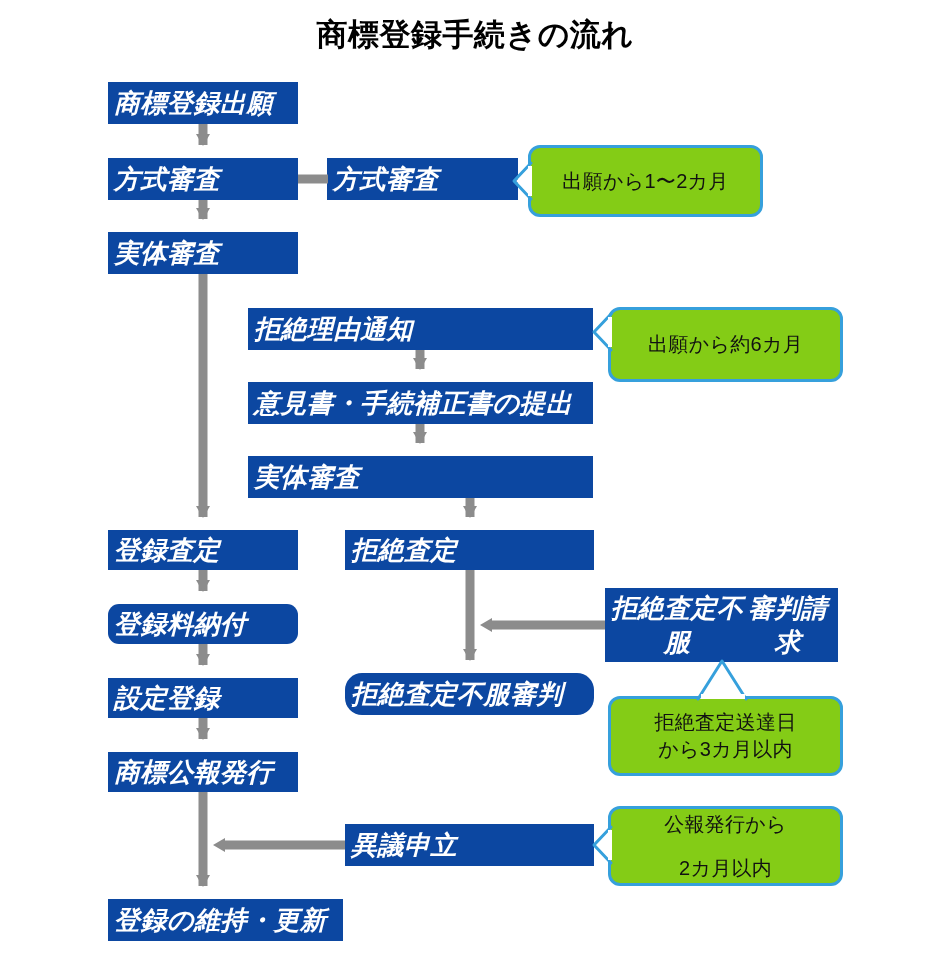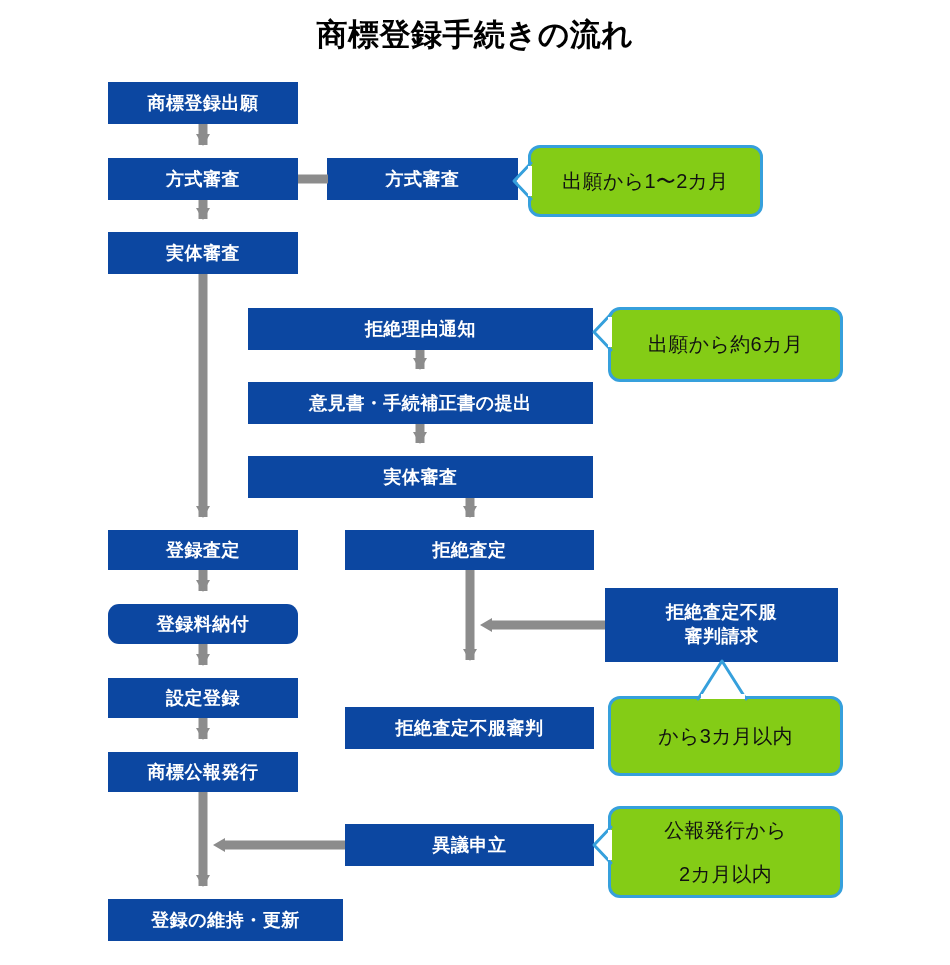--- a/index.html
+++ b/index.html
@@ -36,30 +36,30 @@
     white-space: nowrap;
   }
   
   .node {
     position: absolute;
     background: #0C47A1;
     color: #ffffff;
     font-weight: bold;
     display: flex;
     align-items: center;
-    justify-content: center;
+    justify-content: flex-start;
     text-align: center;
-    font-size: 18px;
+    font-size: 26px;
     line-height: 1.25;
     letter-spacing: 0.5px;
     box-sizing: border-box;
     padding: 0 6px;
+    font-style: italic;
   }
   .node.two-line {
-    flex-direction: column;
     line-height: 1.32;
   }
   
   .callout {
     position: absolute;
     background: #84cc16;
     border: 3px solid #36A0DC;
     border-radius: 12px;
     color: #111111;
     font-size: 20px;
@@ -208,21 +208,21 @@
 
   <div class="node two-line" style="left:605px; top:588px; width:233px; height:74px;">
     <span>拒絶査定不服</span>
     <span>審判請求</span>
   </div>
 
   <div class="node" style="left:108px; top:678px; width:190px; height:40px;">
     <span>設定登録</span>
   </div>
 
-  <div class="node" style="left:345px; top:707px; width:249px; height:42px;">
+  <div class="node" style="left:345px; top:673px; width:249px; height:42px;border-radius:17px;">
     <span>拒絶査定不服審判</span>
   </div>
 
   <div class="node" style="left:108px; top:752px; width:190px; height:40px;">
     <span>商標公報発行</span>
   </div>
 
   <div class="node" style="left:345px; top:824px; width:249px; height:42px;">
     <span>異議申立</span>
   </div>
@@ -233,24 +233,25 @@
 
   <div class="callout" style="left:528px; top:145px; width:235px; height:72px;">
     <span>出願から1〜2カ月</span>
   </div>
 
   <div class="callout" style="left:608px; top:307px; width:235px; height:75px;">
     <span>出願から約6カ月</span>
   </div>
 
   <div class="callout two-line" style="left:608px; top:696px; width:235px; height:80px;">
+    <span>拒絶査定送達日</span>
     <span>から3カ月以内</span>
   </div>
 
-  <div class="callout two-line" style="left:608px; top:806px; width:235px; height:92px;gap:17px;">
+  <div class="callout two-line" style="left:608px; top:806px; width:235px; height:80px;gap:17px;">
     <span>公報発行から</span>
     <span>2カ月以内</span>
   </div>
 
   <svg class="tails" viewBox="0 0 950 965" xmlns="http://www.w3.org/2000/svg">
 
     <g>
       <path d="M531,165 L516,181 L531,197" fill="#ffffff" stroke="none"></path>
       <path d="M531,163 L514,181 L531,199" fill="none" stroke="#36A0DC" stroke-width="3" stroke-linecap="round" stroke-linejoin="round"></path>
       <rect x="528" y="166" width="4" height="30" fill="#ffffff"></rect>

